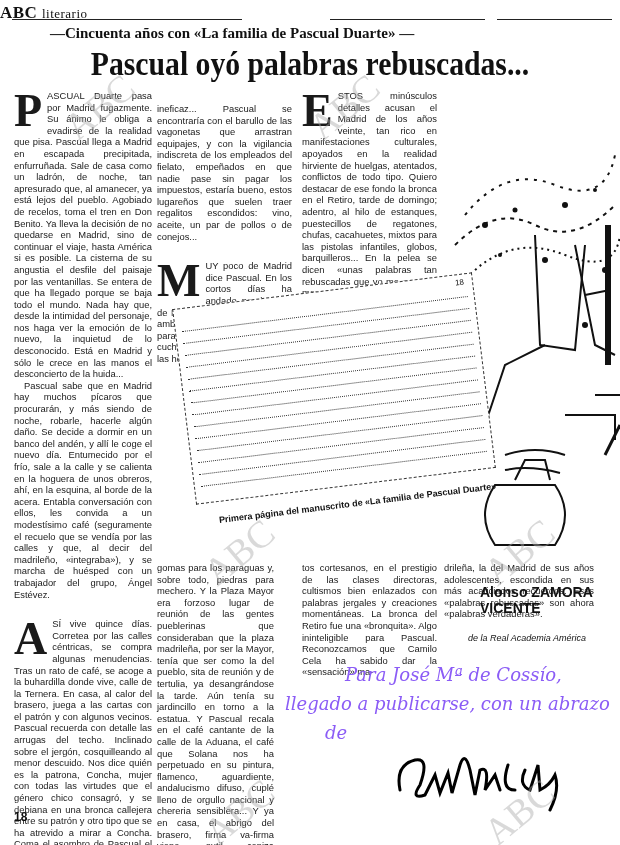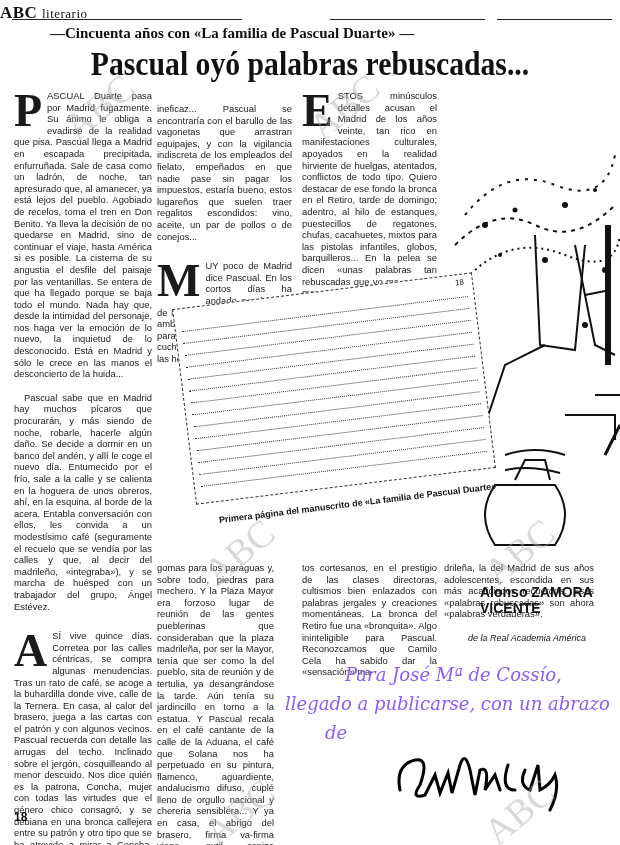--- a/index.html
+++ b/index.html
@@ -23,21 +23,21 @@
     position: absolute; top: 46px; left: 0; width: 620px; text-align: center;
     font-family: "Liberation Serif", serif; font-weight: bold; font-size: 33px;
     transform: scaleX(0.9); transform-origin: 310px 0;
   }
   .col {
     position: absolute; font-size: 9.4px; line-height: 11.6px; text-align: justify;
     hyphens: auto; color: #1a1a1a;
   }
   .col p { margin: 0; text-indent: 10px; }
   .col p.first { text-indent: 0; }
-  .col p + p { margin-top: 12px; }
+  .col p + p { margin-top: 0; }
   .dropcap {
     float: left; font-family: "Liberation Serif", serif; font-weight: bold;
     font-size: 46px; line-height: 36px; margin: 2px 5px 0 0; padding-top: 1px;
   }
   .gap { height: 18px; }
   .manuscript {
     position: absolute; left: 183px; top: 290px; width: 300px; height: 195px;
     border: 1.5px dashed #333; background: #fff;
     transform: rotate(-7deg); transform-origin: center;
     overflow: hidden;

